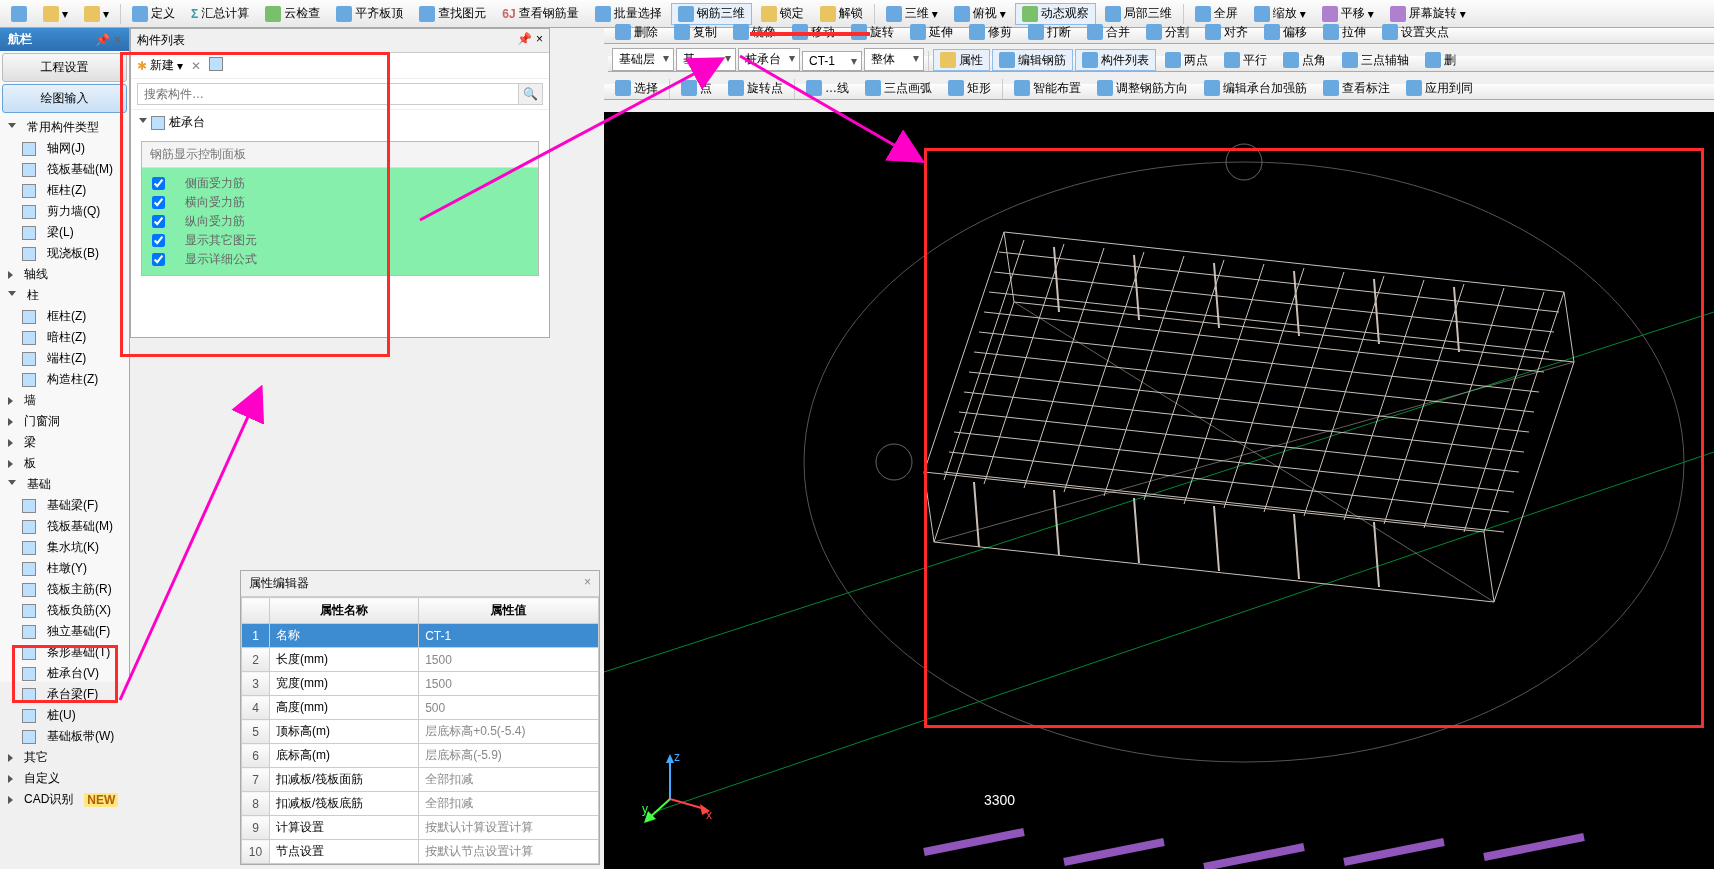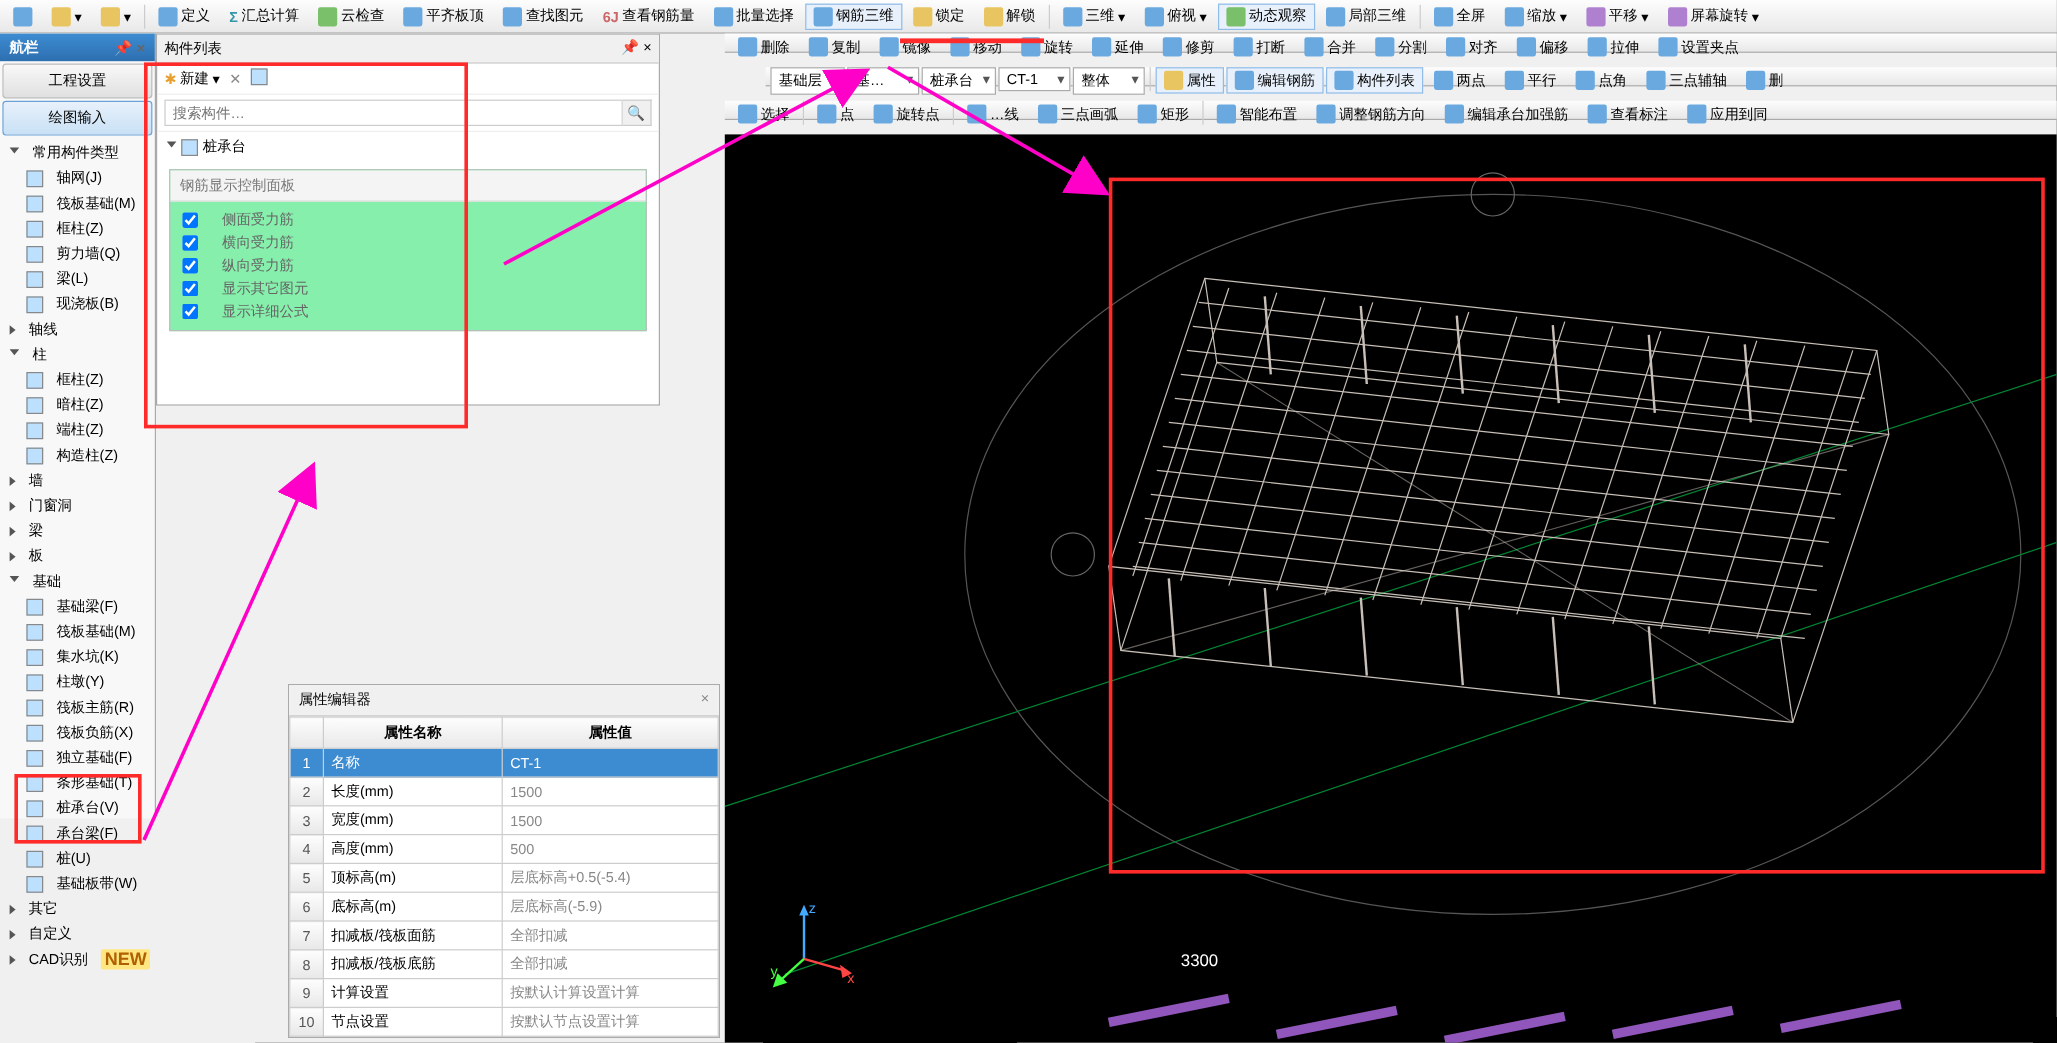--- a/index.html
+++ b/index.html
@@ -11,40 +11,40 @@
 .ico{width:16px;height:16px;display:inline-block;background:#6aa9e0;border-radius:2px}
 .ico.g{background:#7abf6a}.ico.y{background:#e8c560}.ico.p{background:#b080d0}
 .bluepanel{background:linear-gradient(#3d8cd2,#2d6fb0);color:#fff;padding:3px 8px;font-weight:bold;display:flex;align-items:center;justify-content:space-between}
 .nav-sidebar{position:absolute;left:0;top:28px;width:130px;height:654px;background:#f8f8f8;border-right:1px solid #aaa}
 .nav-bigbtn{background:linear-gradient(#f8f8f8,#e0e0e0);border:1px solid #bbb;margin:2px;padding:5px;text-align:center;cursor:pointer;border-radius:3px}
 .nav-tree{padding:2px 0;overflow-y:auto;height:760px}
 .nav-item{padding:2px 4px 2px 8px;display:flex;align-items:center;gap:11px;cursor:pointer;white-space:nowrap}
 .nav-item.lvl1{padding-left:22px}
 .tri{display:inline-block;width:0;height:0;border-left:5px solid #555;border-top:4px solid transparent;border-bottom:4px solid transparent}
 .tri.open{border-left:none;border-top:5px solid #555;border-left:4px solid transparent;border-right:4px solid transparent}
-.badge-new{background:#ffe680;color:#b06000;font-size:15px;padding:0 3px;border-radius:2px;font-weight:bold}
+.badge-new{background:#ffe680;color:#b06000;font-size:12px;padding:0 3px;border-radius:2px;font-weight:bold}
 .sico{width:14px;height:14px;border:1px solid #888;background:#bde0ff;display:inline-block}
 .complist-panel{position:absolute;left:130px;top:28px;width:420px;background:#fff;border:1px solid #aaa}
 .complist-head{background:#f0f0f0;padding:3px 6px;display:flex;justify-content:space-between;border-bottom:1px solid #ccc}
 .pin{color:#666;cursor:pointer}
 .complist-tools{padding:4px 6px;display:flex;gap:8px;align-items:center;border-bottom:1px solid #eee}
 .newbtn{display:flex;align-items:center;gap:3px;cursor:pointer}
 .search-row{padding:4px 6px;display:flex;gap:0;border-bottom:1px solid #eee}
 .search-inp{flex:1;border:1px solid #ccc;padding:3px 6px;color:#15803d}
 .search-btn{width:24px;border:1px solid #ccc;border-left:none;background:#f0f0f0;display:flex;align-items:center;justify-content:center;cursor:pointer;color:#4a90d0}
 .tree-row{padding:4px 8px;display:flex;align-items:center;gap:4px;cursor:pointer}
 .ctrl-panel{margin:6px 10px 10px 10px;border:1px solid #bbb;background:#86efac}
 .ctrl-head{background:#f4f4f4;border-bottom:1px solid #ddd;padding:4px 8px;color:#777}
 .ctrl-body{padding:6px 10px}
 .chkrow{display:flex;align-items:center;gap:20px;padding:1px 0;color:#666}
 .chkrow input{margin:0}
 .red-box{position:absolute;border:3px solid #ff2a2a;pointer-events:none}
-.toolbarrow2,.toolbarrow3,.toolbarrow4{position:absolute;height:16px;background:linear-gradient(#fdfdfd,#e8e8e8);border-bottom:1px solid #aaa;display:flex;align-items:flex-start;padding:0 4px;gap:2px}
+.toolbarrow2,.toolbarrow3,.toolbarrow4{position:absolute;height:16px;background:linear-gradient(#fdfdfd,#e8e8e8);border-bottom:1px solid #aaa;display:flex;align-items:flex-end;padding:0 4px;gap:2px}
 .toolbarrow2{left:604px;top:28px;right:0}
-.toolbarrow3{left:638px;top:56px;right:0}
+.toolbarrow3{left:608px;top:56px;right:0}
 .toolbarrow4{left:604px;top:84px;right:0}
 .dd{border:1px solid #aaa;padding:2px 18px 2px 6px;background:#fff;position:relative;cursor:pointer;min-width:60px}
 .dd::after{content:"▾";position:absolute;right:4px;color:#555}
 .viewport{position:absolute;left:604px;top:112px;right:0;bottom:0;background:#000}
 .vp-svg{width:100%;height:100%}
 .prop-panel{position:absolute;left:240px;top:570px;width:360px;background:#fff;border:1px solid #aaa}
 .prop-head{background:#f0f0f0;padding:4px 8px;border-bottom:1px solid #ccc;display:flex;justify-content:space-between}
 .prop-table{width:100%;border-collapse:collapse}
 .prop-table th{background:linear-gradient(#fdfdfd,#e8e8e8);border:1px solid #ccc;padding:4px;font-weight:bold}
 .prop-table td{border:1px solid #ccc;padding:3px 6px}

